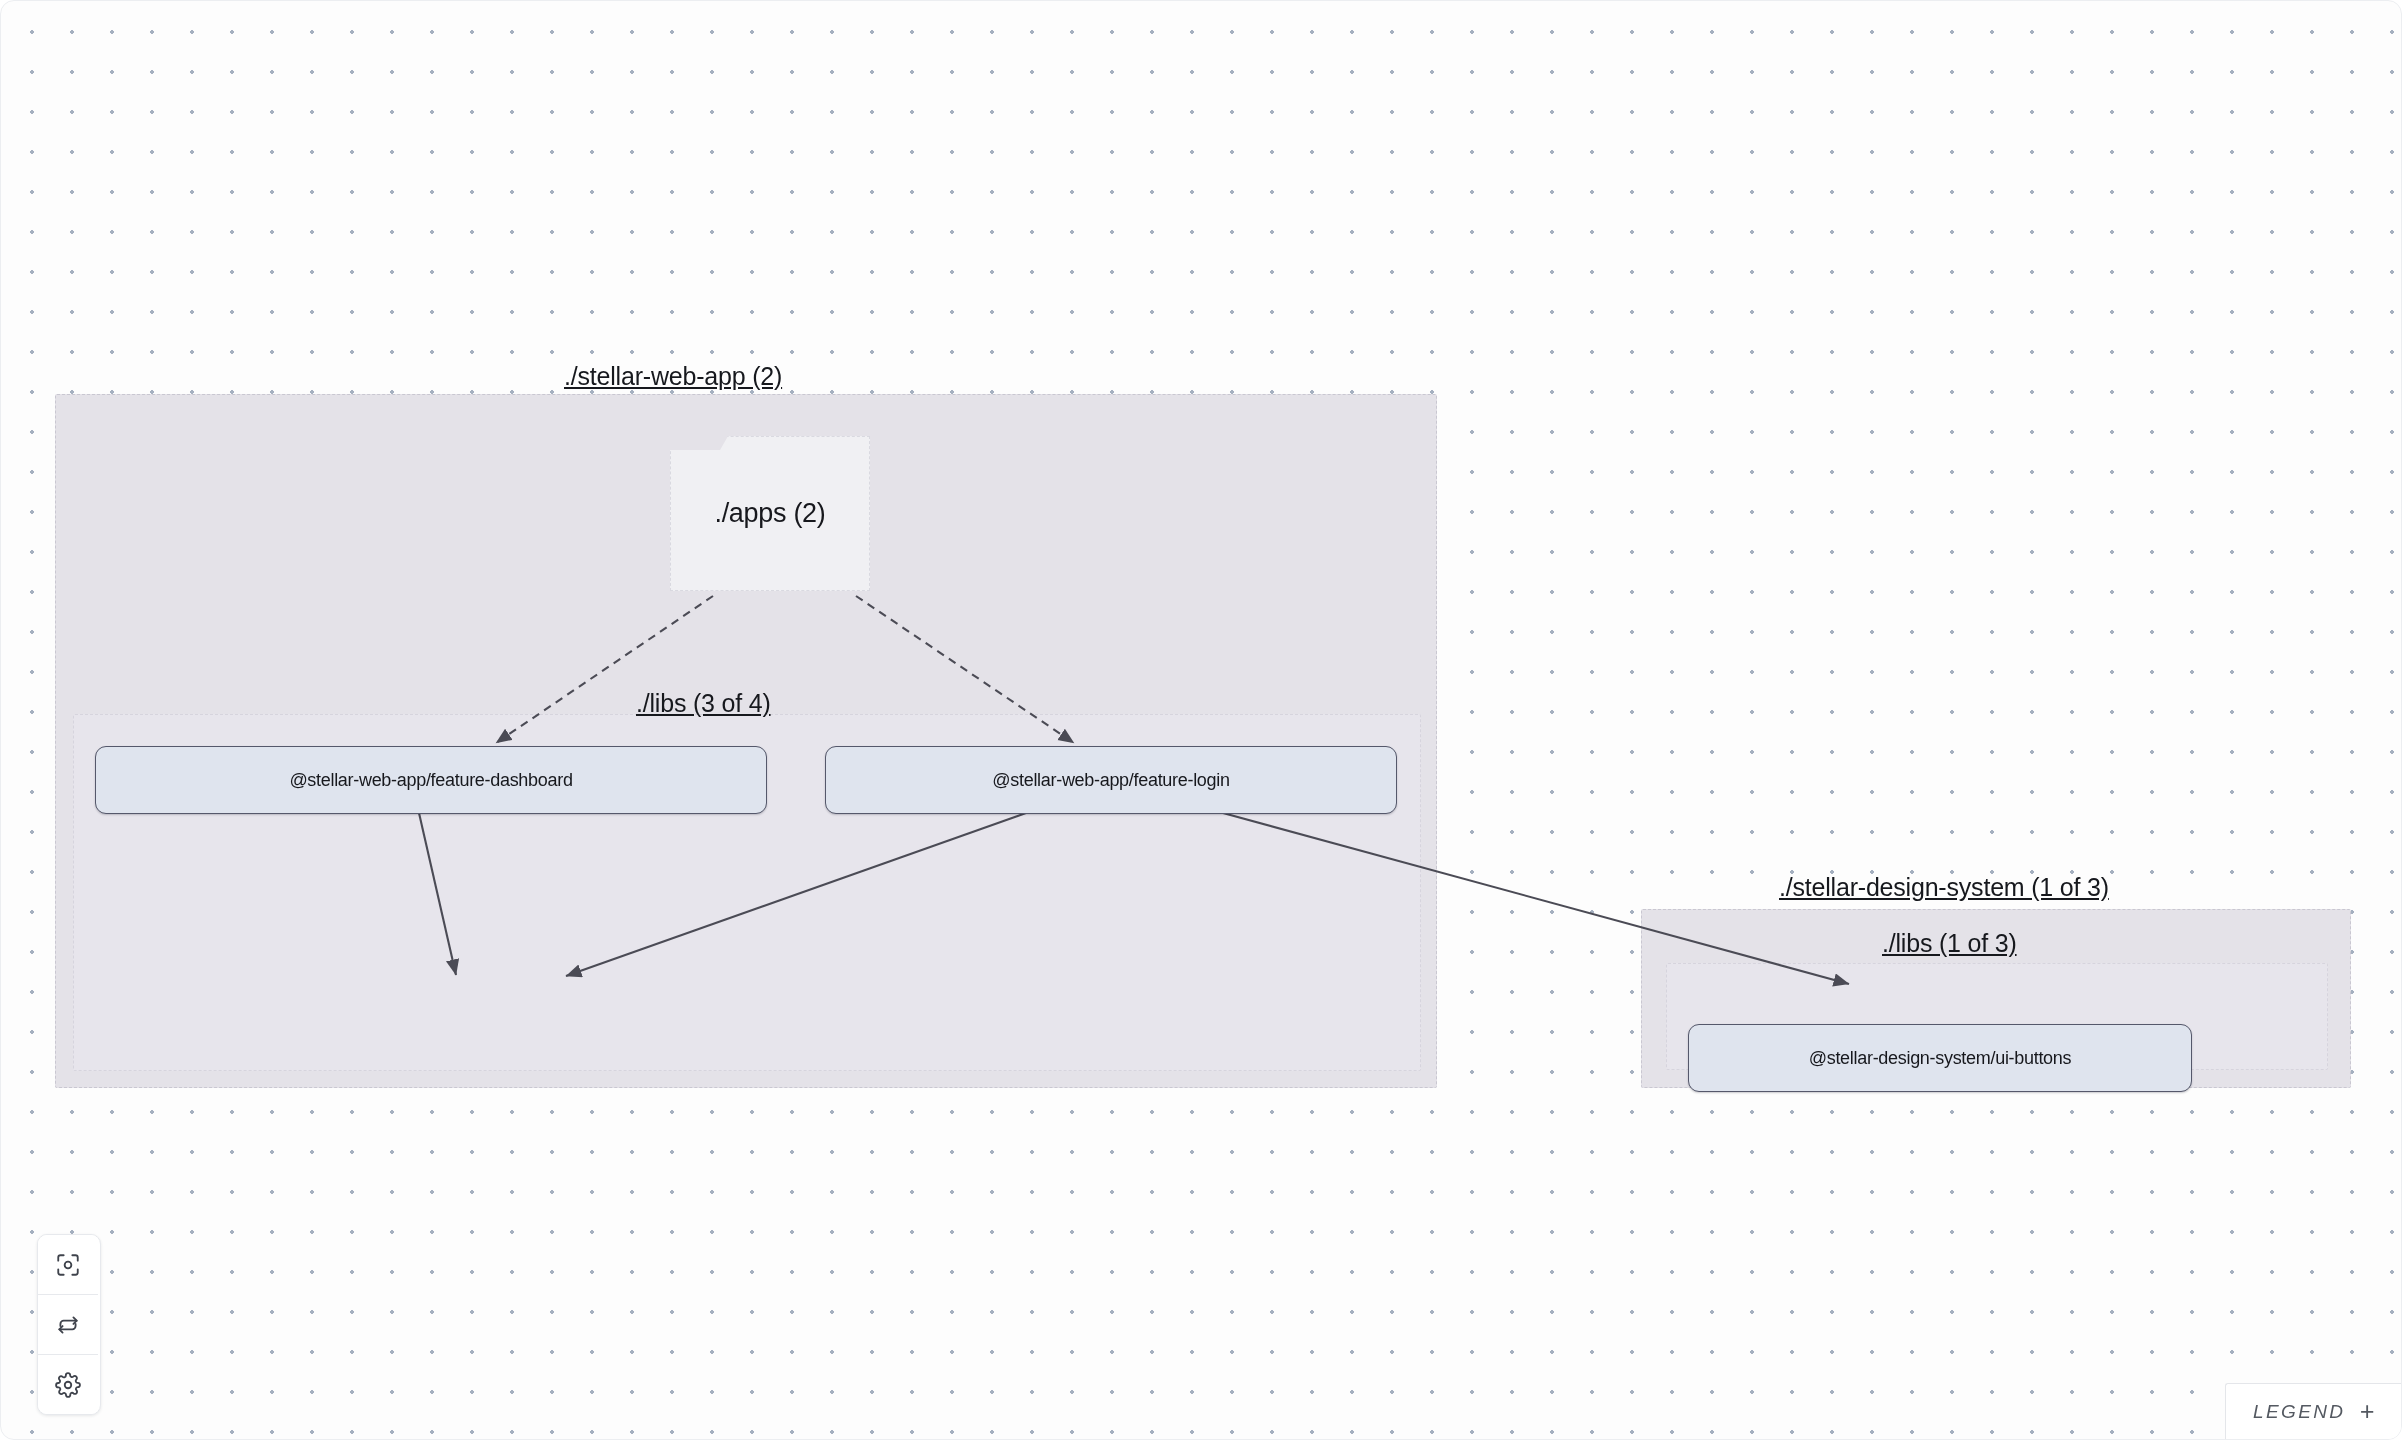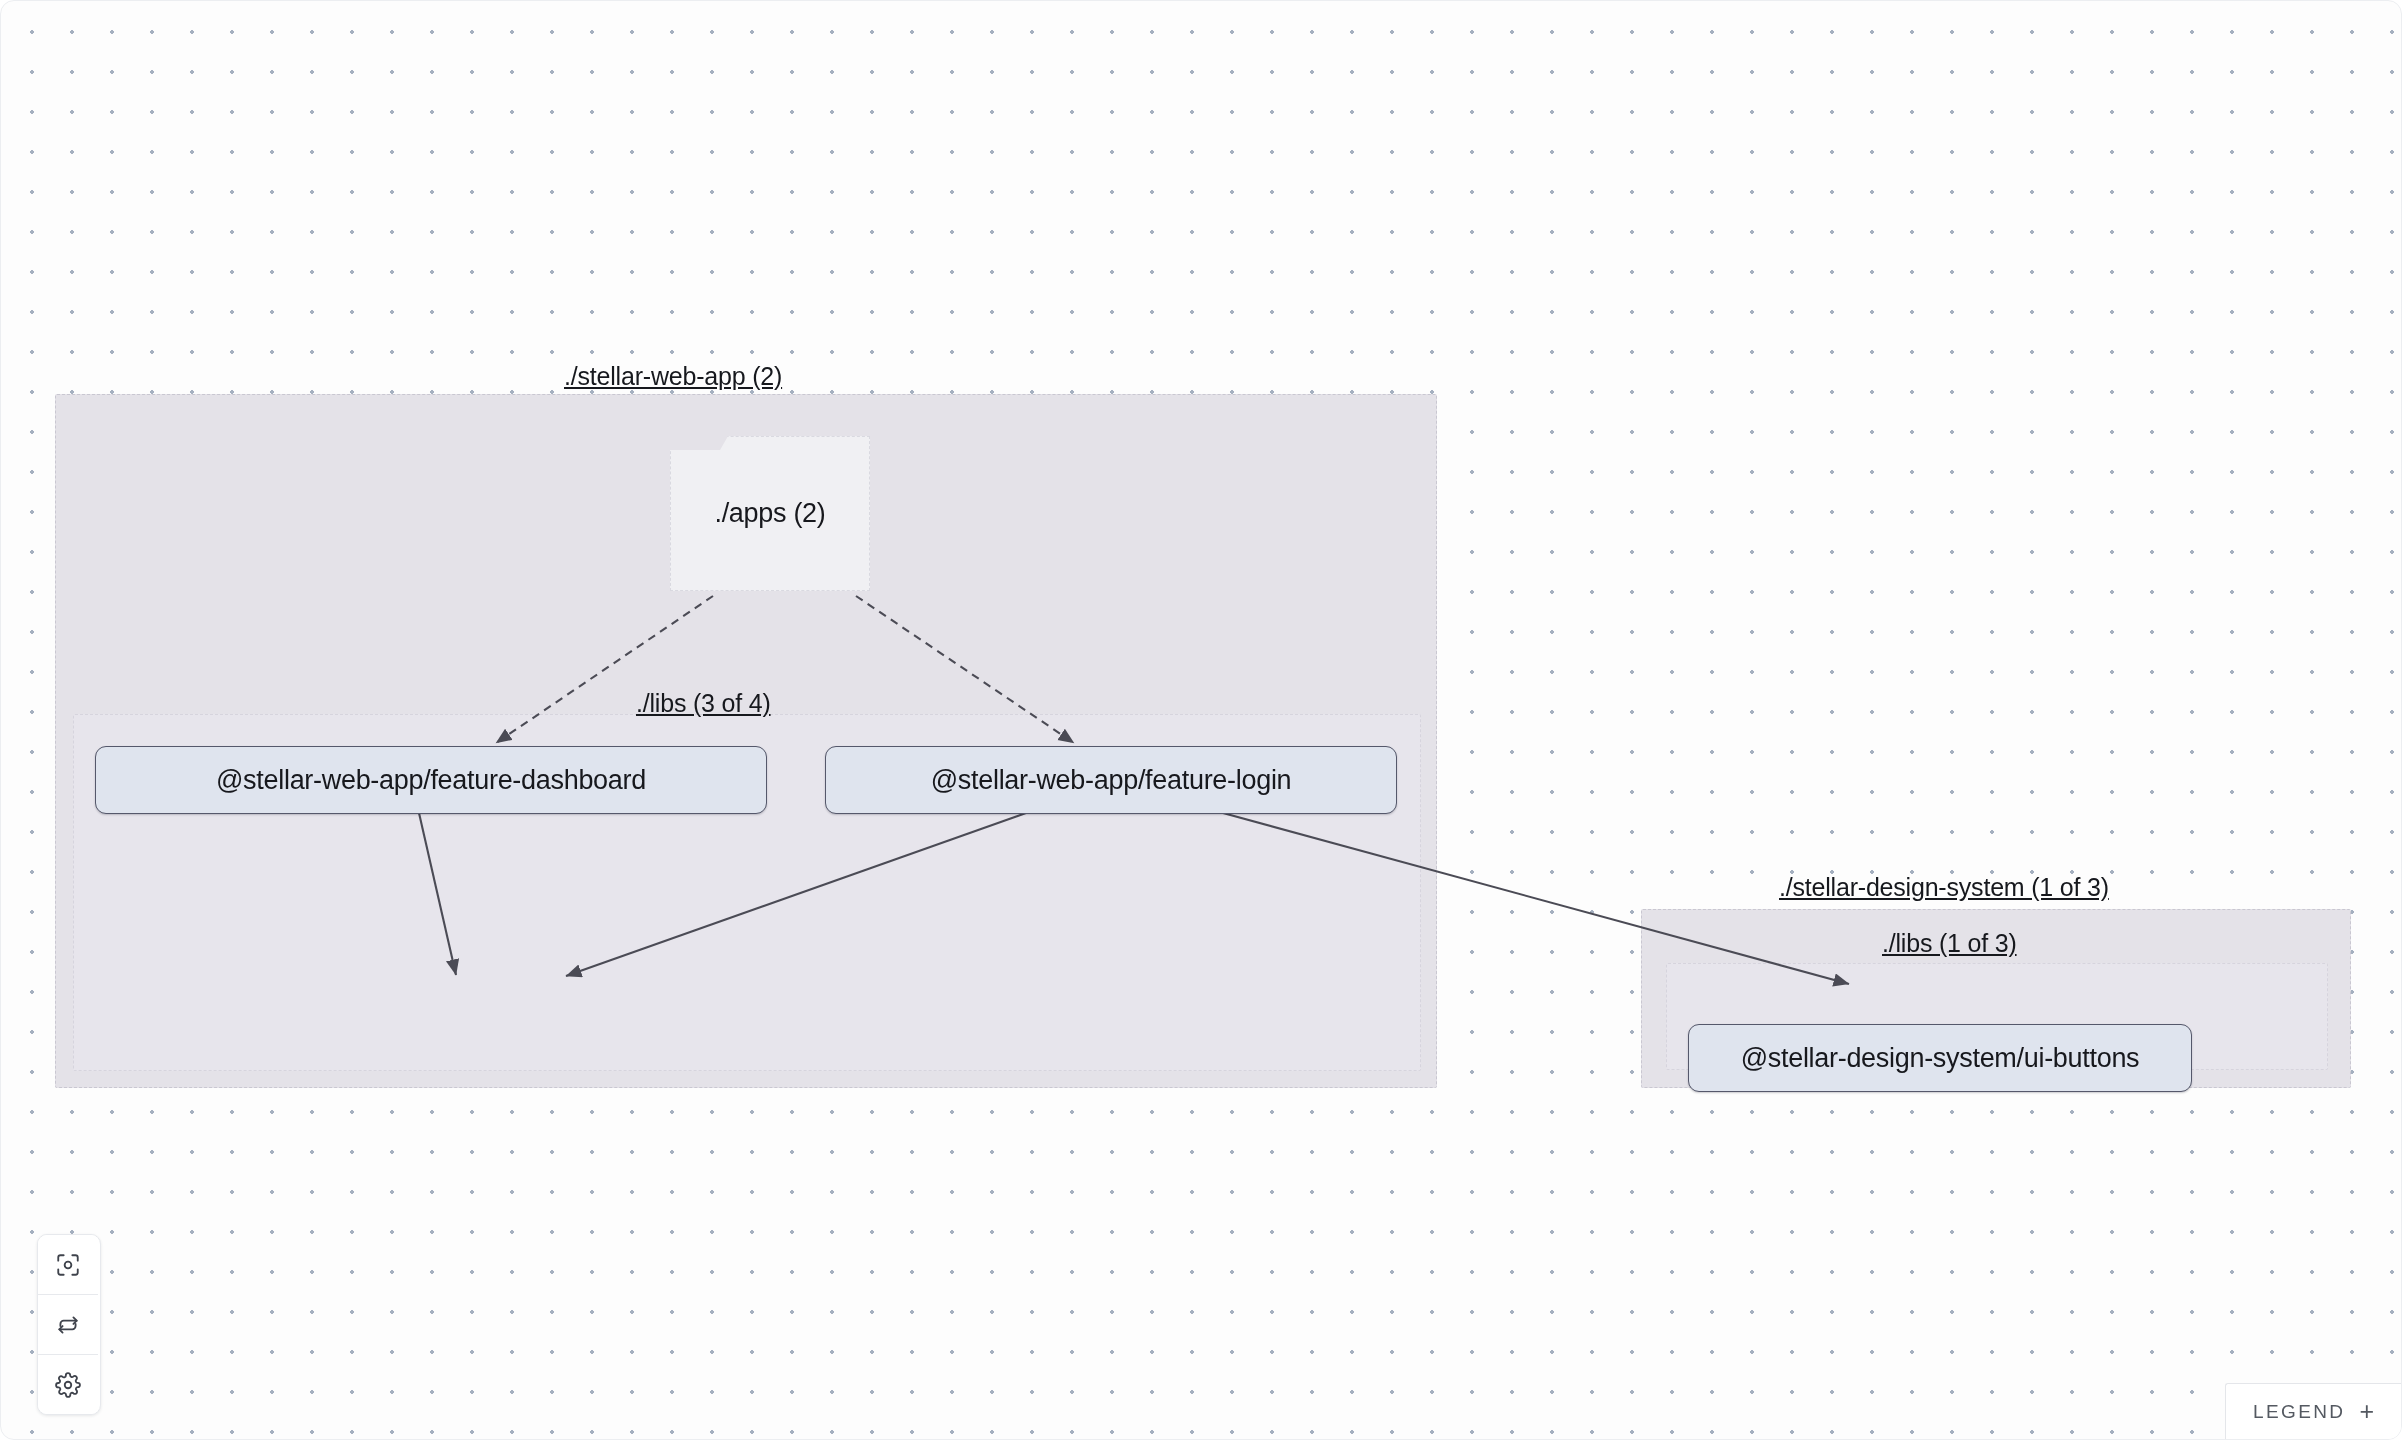--- a/index.html
+++ b/index.html
@@ -55,21 +55,21 @@
   .node {
     position: absolute;
     box-sizing: border-box;
     display: flex;
     align-items: center;
     justify-content: center;
     background: #dfe4ee;
     border: 1.6px solid #55586b;
     border-radius: 11px;
     box-shadow: 0 1px 2px rgba(20,20,35,0.22);
-    font-size: 27px;
+    font-size: 18px;
     color: #17181d;
     letter-spacing: -0.3px;
     white-space: nowrap;
     cursor: pointer;
   }
 
   
   .folder-node {
     position: absolute;
     box-sizing: border-box;
@@ -141,20 +141,21 @@
     border-top: 1px solid #e4e6ea;
     border-left: 1px solid #e4e6ea;
     border-top-left-radius: 3px;
     display: flex;
     align-items: center;
     justify-content: center;
     gap: 14px;
     padding: 0 20px;
     box-sizing: border-box;
     cursor: pointer;
+    font-style: italic;
   }
   #legend .legend-text {
     font-size: 19px;
     letter-spacing: 2.4px;
     color: #545961;
   }
   #legend .legend-plus {
     font-size: 25px;
     color: #545961;
     line-height: 1;

